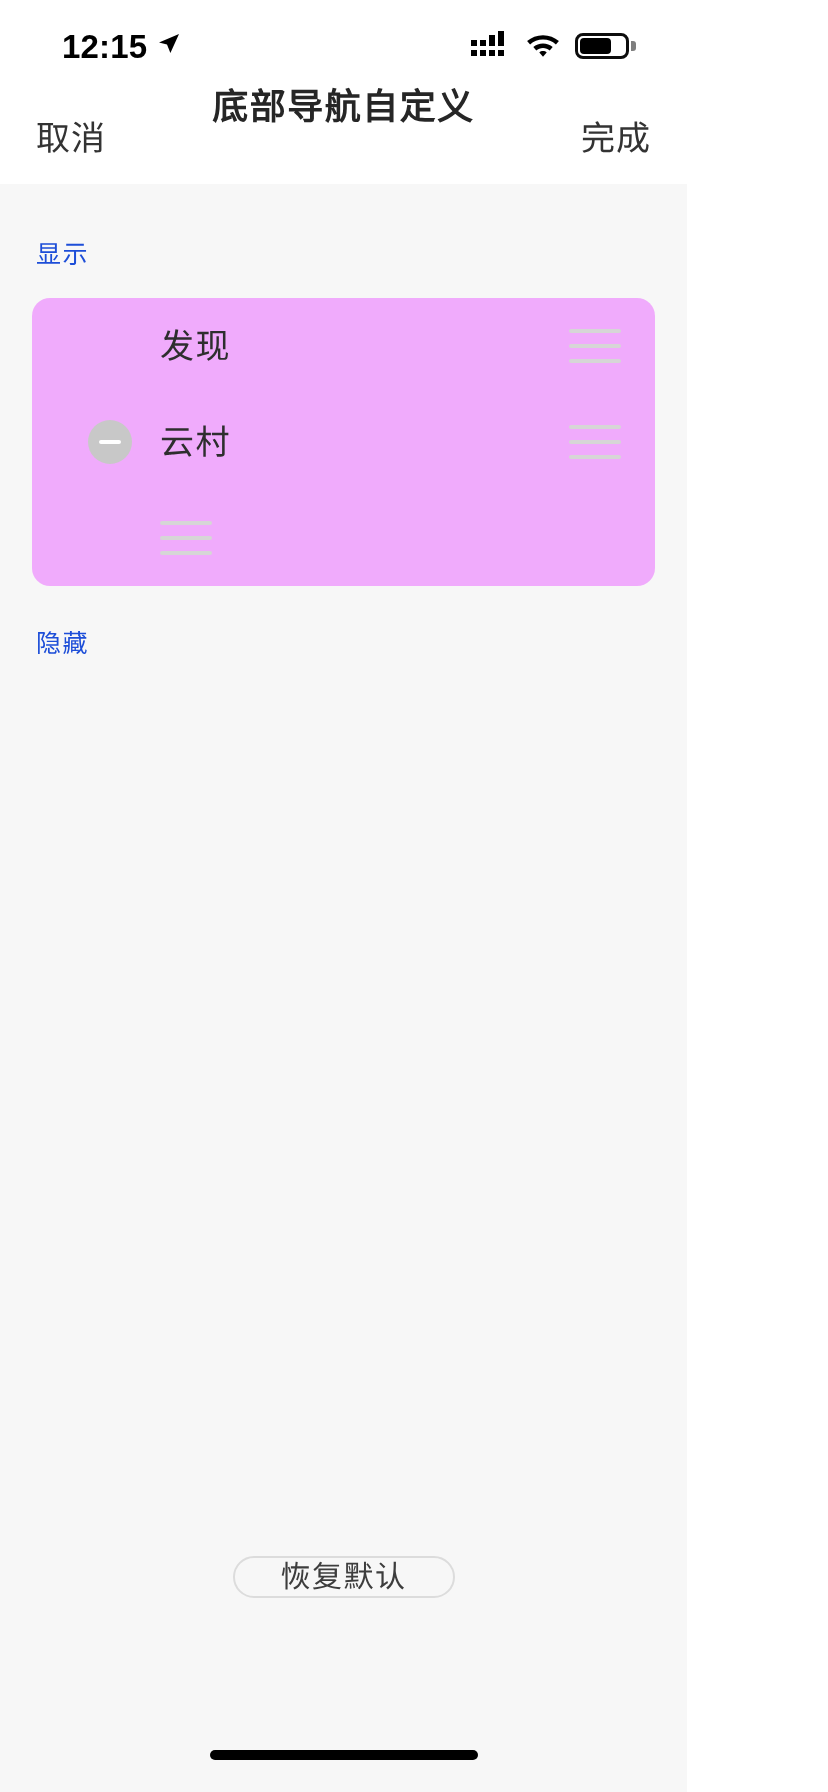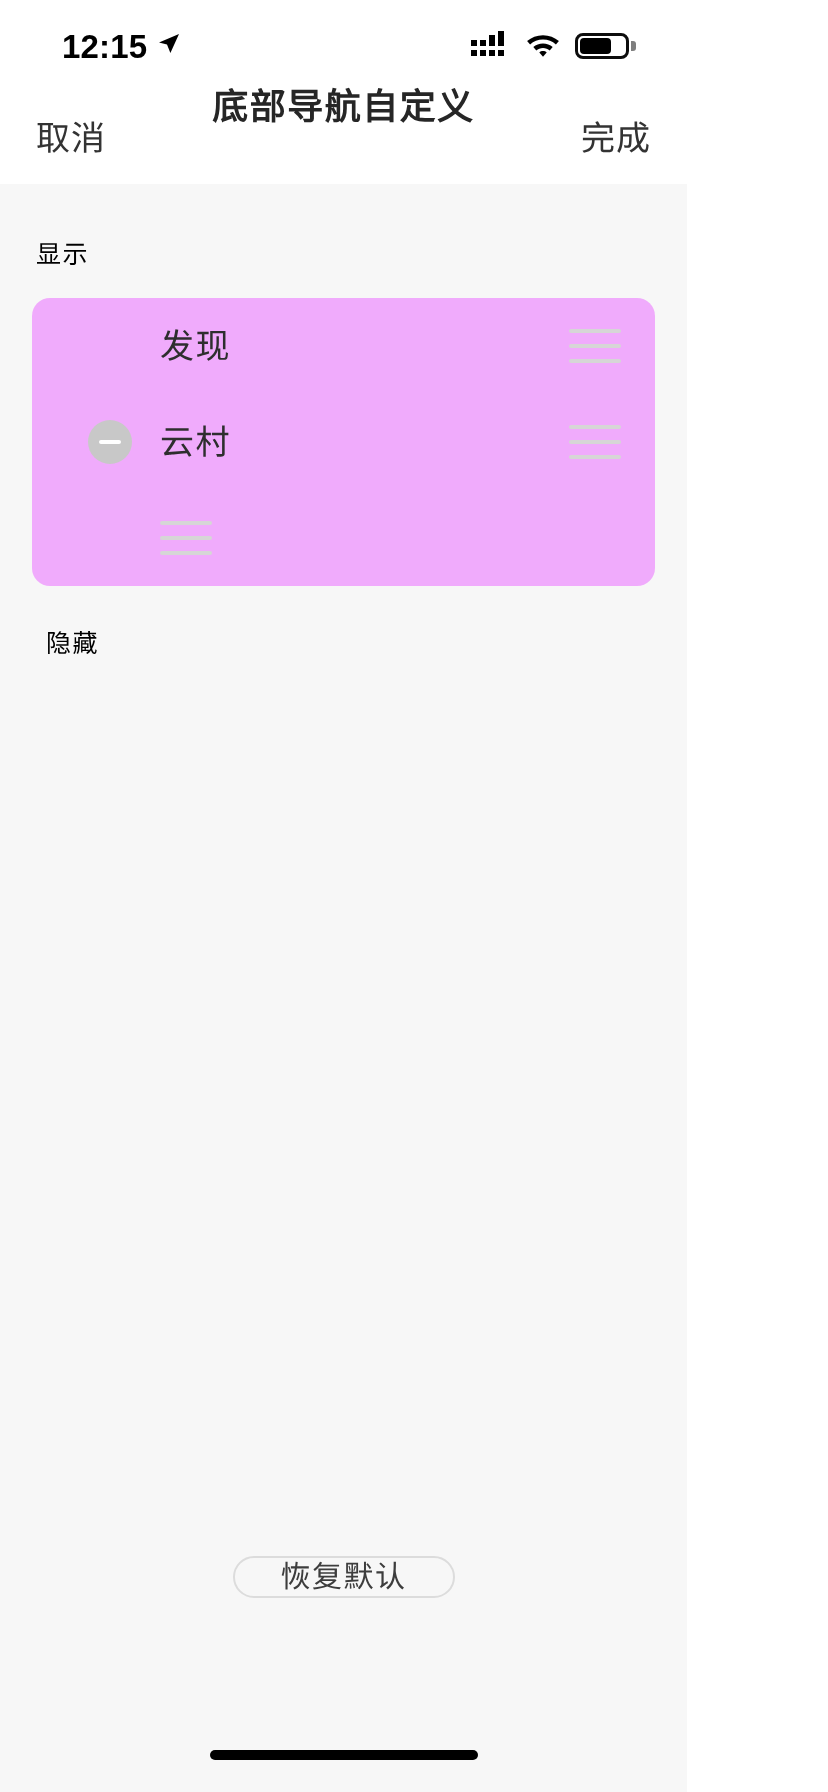--- a/index.html
+++ b/index.html
@@ -58,25 +58,25 @@
   .nav-title {
     position:absolute; left:0; right:0; text-align:center;
     font-size:36px; font-weight:700; color:#262626;
     letter-spacing:1.5px; pointer-events:none; line-height:1;font-family:Liberation Mono, monospace;
   }
 
   
   .content { flex:1 1 auto; position:relative; background:#f7f7f7; overflow:hidden; }
 
   .section-label {
-    font-size:25px; color:#000000; letter-spacing:1.5px;
+    font-size:25px; color:#1d4ed8; letter-spacing:1.5px;
     padding-left:36px; line-height:1;
   }
   .label-show { padding-top:58px; padding-bottom:31px; }
-  .label-hide { padding-top:45px;margin-left:10px; }
+  .label-hide { padding-top:45px; }
 
   .card {
     margin:0 32px; background:#f0abfc; border-radius:18px;
     overflow:hidden;
   }
   .row {
     height:96px; display:flex; align-items:center; position:relative;
     padding:0 34px 0 56px;
   }
   .row-minus-slot { width:72px; flex:0 0 auto; display:flex; align-items:center; }

